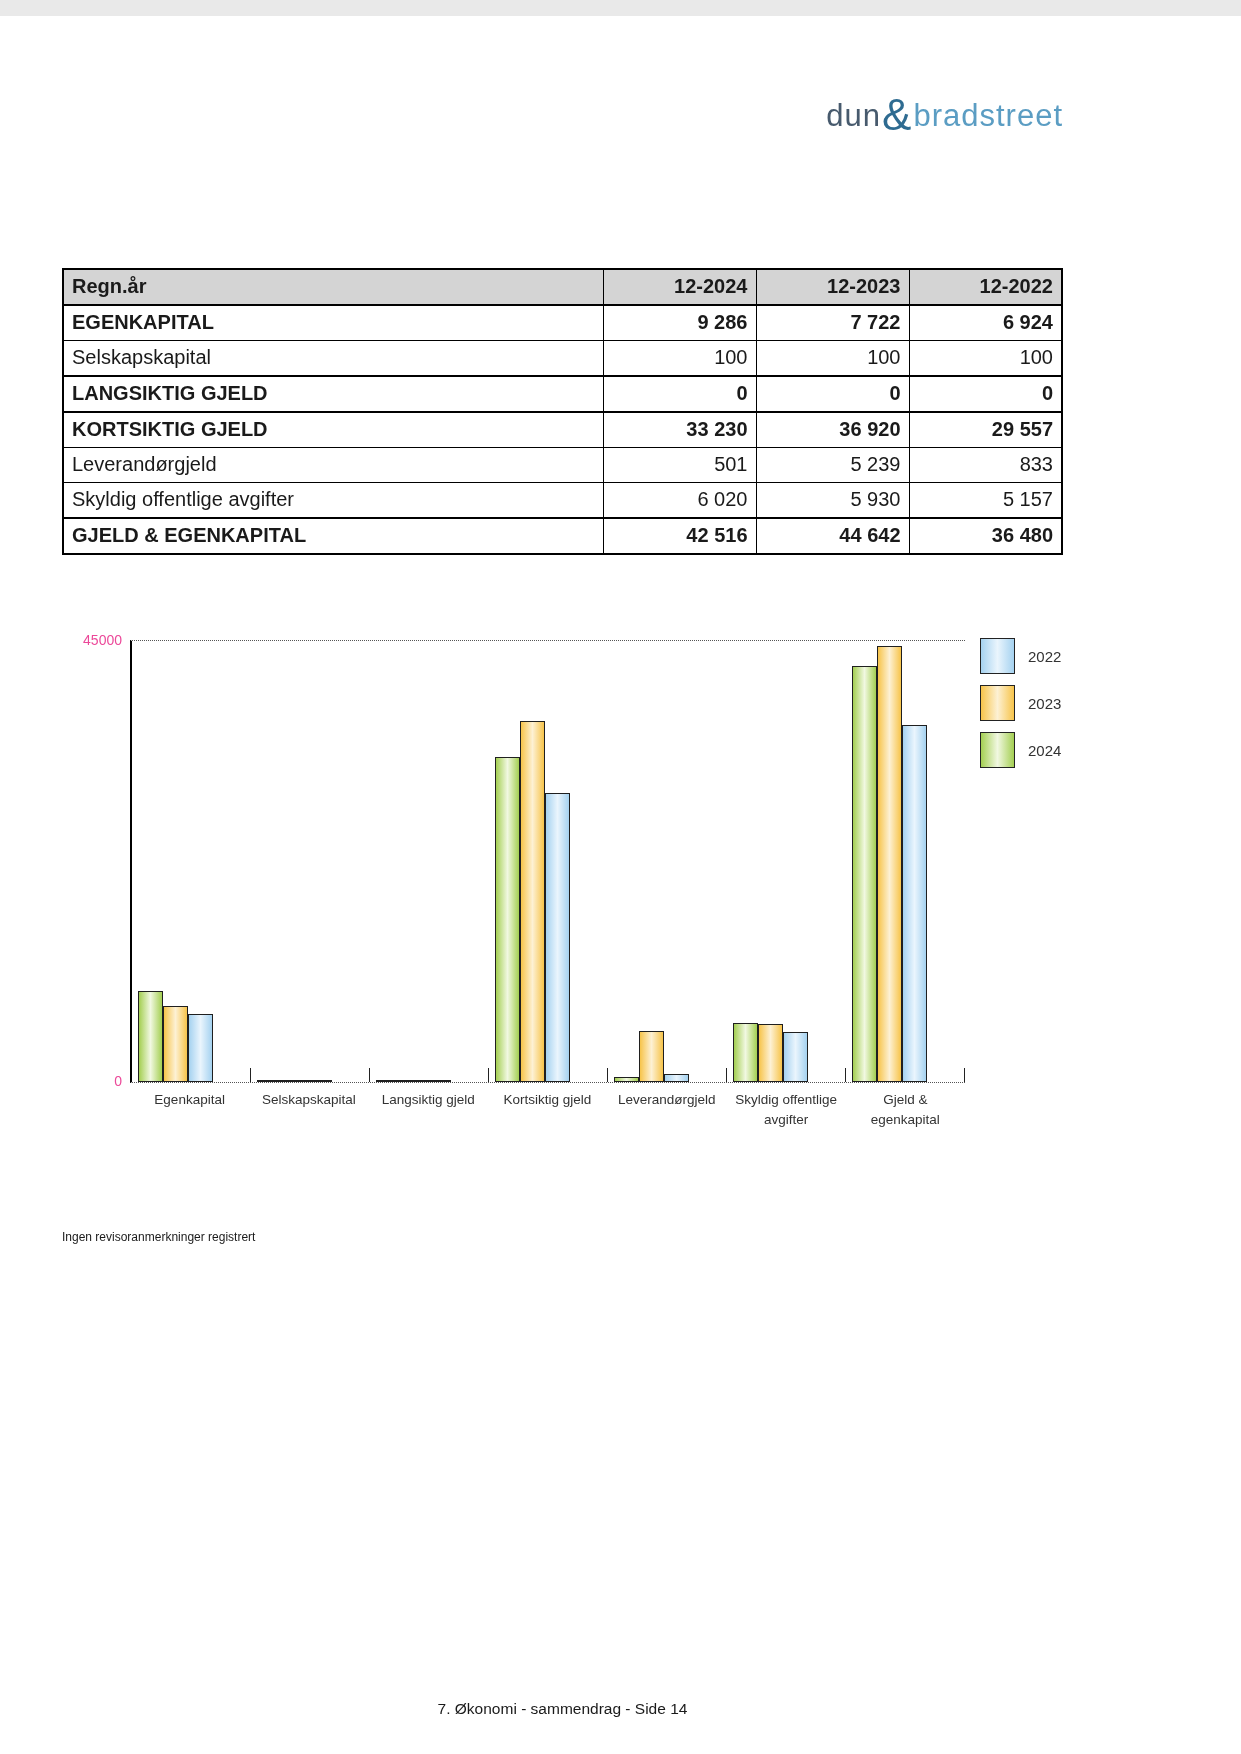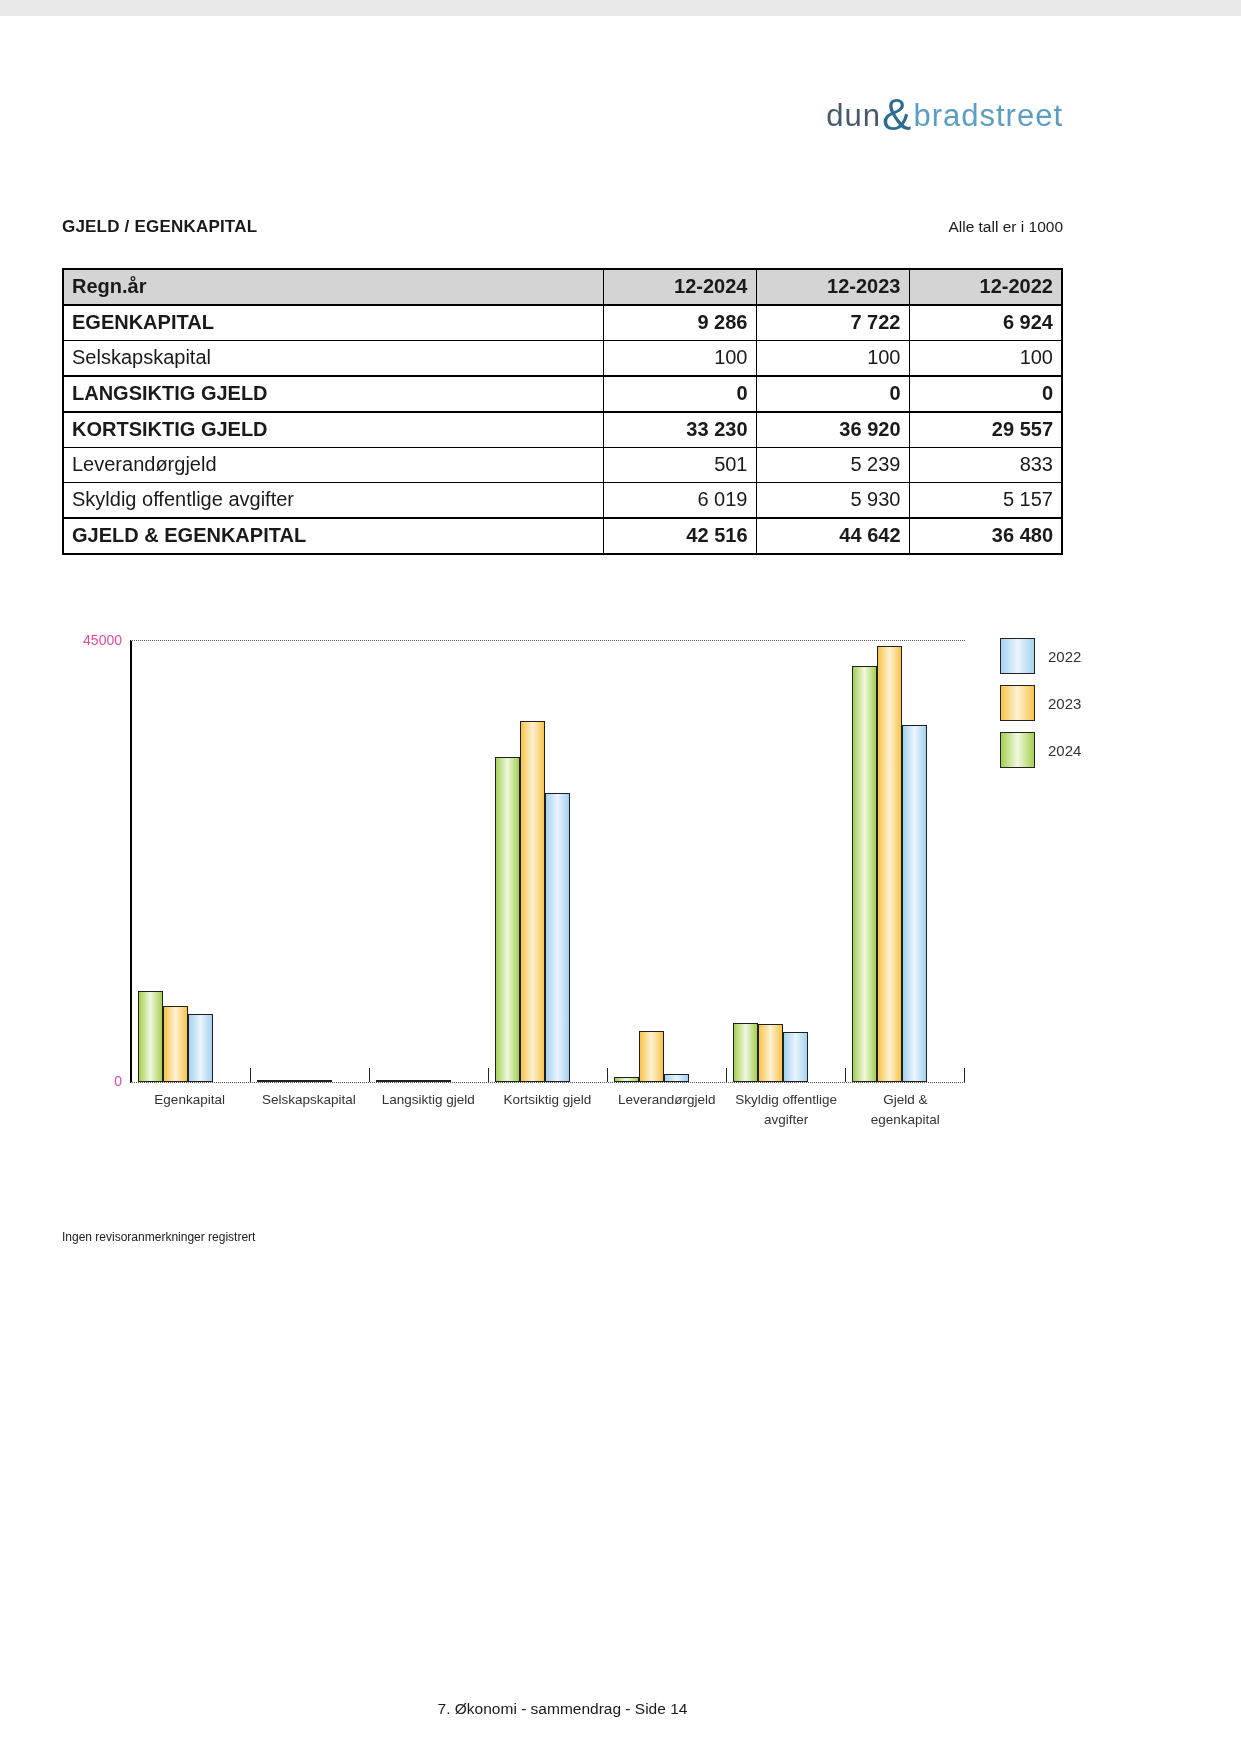--- a/index.html
+++ b/index.html
@@ -48,21 +48,21 @@
   .cat-cell { position:relative; flex:1; height:100%; }
   .cat-cell::after { content:""; position:absolute; right:0; bottom:0;
                      width:1px; height:14px; background:#222; }
   .bar-group { position:absolute; left:6px; bottom:0; display:flex; align-items:flex-end; }
   .bar { width:25px; border:1px solid #1f1f1f; }
 
   .cat-labels { position:absolute; left:130px; top:1074px; width:835px; display:flex; }
   .cat-label { flex:1; text-align:center; font-size:13.5px; color:#333;
                line-height:1.5; padding:0 6px; }
 
-  .legend { position:absolute; left:1000px; top:622px; }
+  .legend { position:absolute; left:980px; top:622px; }
   .legend-item { display:flex; align-items:center; margin-bottom:11px; }
   .legend-swatch { width:35px; height:36px; border:1px solid #222; margin-right:13px; }
   .legend-label { font-size:15px; color:#333; }
 
   
   .remarks { position:absolute; left:62px; top:1198px; width:1001px; }
   .remarks-title { font-size:16.5px; font-weight:bold; letter-spacing:0.2px; }
   .remarks-body  { font-size:12px; margin-top:16px; }
 
   
@@ -71,24 +71,20 @@
 </style>
 </head>
 <body>
 
 <div class="page">
 
   <div class="logo">
     <span class="logo-dun">dun</span><span class="logo-amp">&amp;</span><span class="logo-brad">bradstreet</span>
   </div>
 
-  <div class="section-head">
-    <div class="section-title">GJELD / EGENKAPITAL</div>
-    <div class="section-note">Alle tall er i 1000</div>
-  </div>
 
   <table class="fin">
     <tbody>
         <tr class="hdr">
       <td class="c0">Regn.år</td>
       <td class="num">12-2024</td>
       <td class="num">12-2023</td>
       <td class="num">12-2022</td>
     </tr>
     <tr class="sect">
@@ -116,21 +112,21 @@
       <td class="num">29 557</td>
     </tr>
     <tr>
       <td class="c0">Leverandørgjeld</td>
       <td class="num">501</td>
       <td class="num">5 239</td>
       <td class="num">833</td>
     </tr>
     <tr>
       <td class="c0">Skyldig offentlige avgifter</td>
-      <td class="num">6 019</td>
+      <td class="num">6 020</td>
       <td class="num">5 930</td>
       <td class="num">5 157</td>
     </tr>
     <tr class="sect">
       <td class="c0">GJELD &amp; EGENKAPITAL</td>
       <td class="num">42 516</td>
       <td class="num">44 642</td>
       <td class="num">36 480</td>
     </tr>
   </tbody>

